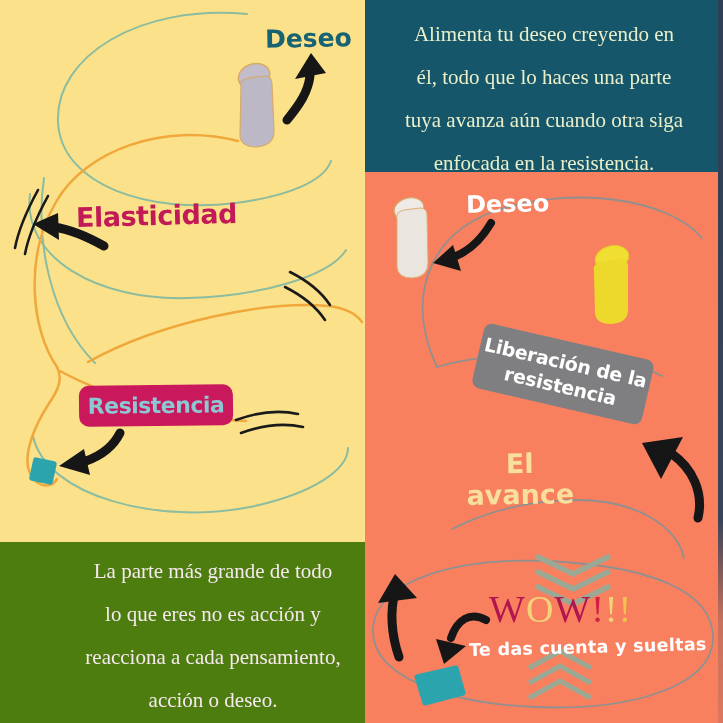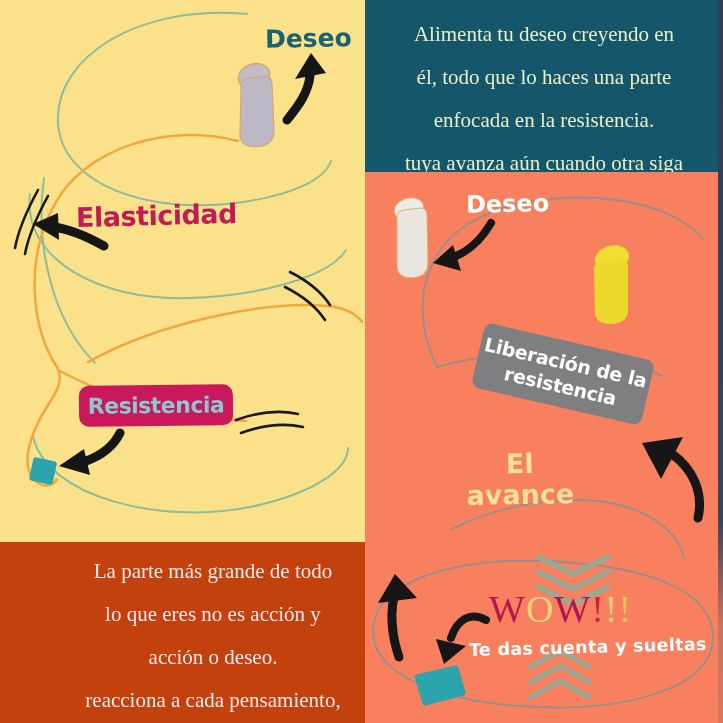--- a/index.html
+++ b/index.html
@@ -1,20 +1,20 @@
 <!DOCTYPE html>
 <html><head>
 <meta charset="utf-8">
 <style>
   html,body{margin:0;padding:0;background:#222;}
   .canvas{position:relative;width:723px;height:723px;overflow:hidden;
           font-family:"DejaVu Sans",sans-serif;}
   .block{position:absolute;}
   .q-yellow{left:0;top:0;width:365px;height:542px;background:#FBE28A;}
-  .q-magenta{left:0;top:542px;width:426px;height:181px;background:#c2410c;}
+  .q-magenta{left:0;top:542px;width:426px;height:181px;background:#4d7c0f;}
   .q-teal{left:365px;top:0;width:358px;height:208px;background:#15566B;}
   .q-coral{left:365px;top:172px;width:358px;height:551px;background:#F8805F;}
   .art{position:absolute;left:0;top:0;width:723px;height:723px;}
   .lbl{position:absolute;white-space:nowrap;}
   .para{margin:0;text-align:center;font-family:"Liberation Serif","DejaVu Serif",serif;
         font-size:21px;line-height:43px;}
   .q-teal .para{padding:13px 8px 0;color:#EAEFC9;}
   .q-magenta .para{padding:8px 6px 0;color:#F7E9F0;}
   .para span{display:block;}
   .lbl-deseo-left{left:265px;top:24px;font-size:25px;font-weight:bold;color:#176273;
@@ -46,30 +46,30 @@
 </head>
 <body>
 
 <div class="canvas">
 
   <div class="block q-yellow"></div>
   <div class="block q-magenta">
     <p class="para">
       <span>La parte más grande de todo</span>
       <span>lo que eres no es acción y</span>
+      <span>reacciona a cada pensamiento,</span>
       <span>acción o deseo.</span>
-      <span>reacciona a cada pensamiento,</span>
     </p>
   </div>
   <div class="block q-teal">
     <p class="para">
       <span>Alimenta tu deseo creyendo en</span>
       <span>él, todo que lo haces una parte</span>
+      <span>tuya avanza aún cuando otra siga</span>
       <span>enfocada en la resistencia.</span>
-      <span>tuya avanza aún cuando otra siga</span>
     </p>
   </div>
   <div class="block q-coral"></div>
 
   <svg class="art" viewBox="0 0 723 723">
 
     <g fill="none" stroke="#8CBCA0" stroke-width="2" stroke-linecap="round">
       <path d="M247,14 C140,4 55,56 58,122 C61,186 150,214 236,203 C289,196 324,181 331,161"></path>
       <path d="M30,194 C22,258 98,301 188,298 C262,296 330,276 346,250"></path>
       <path d="M44,178 C35,240 50,318 95,363"></path>

